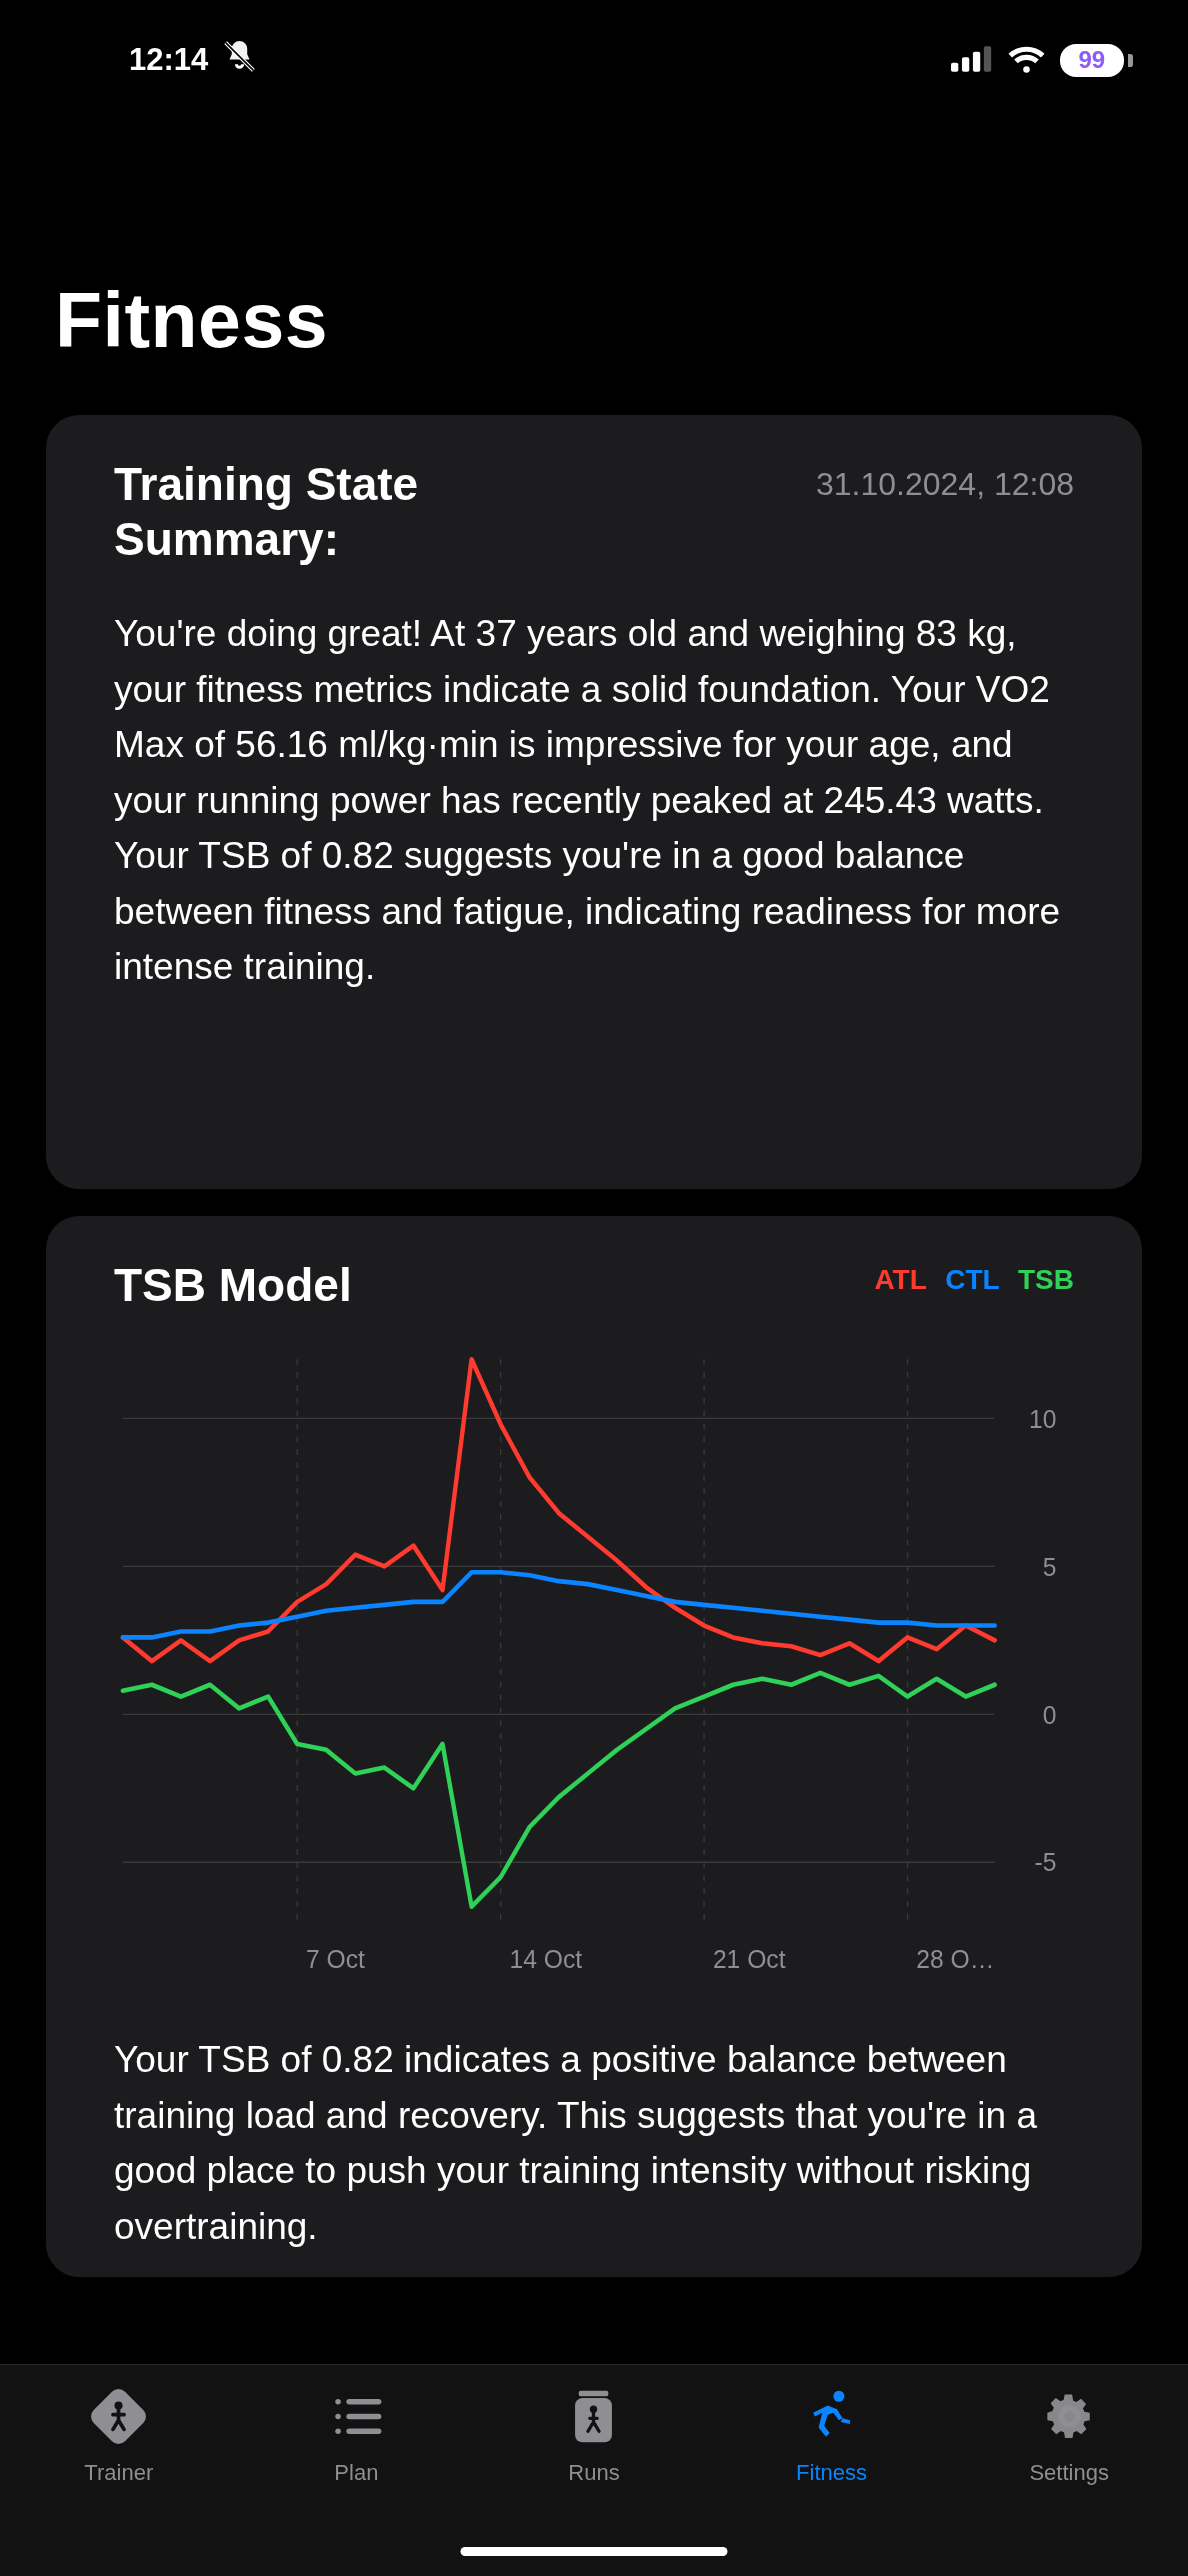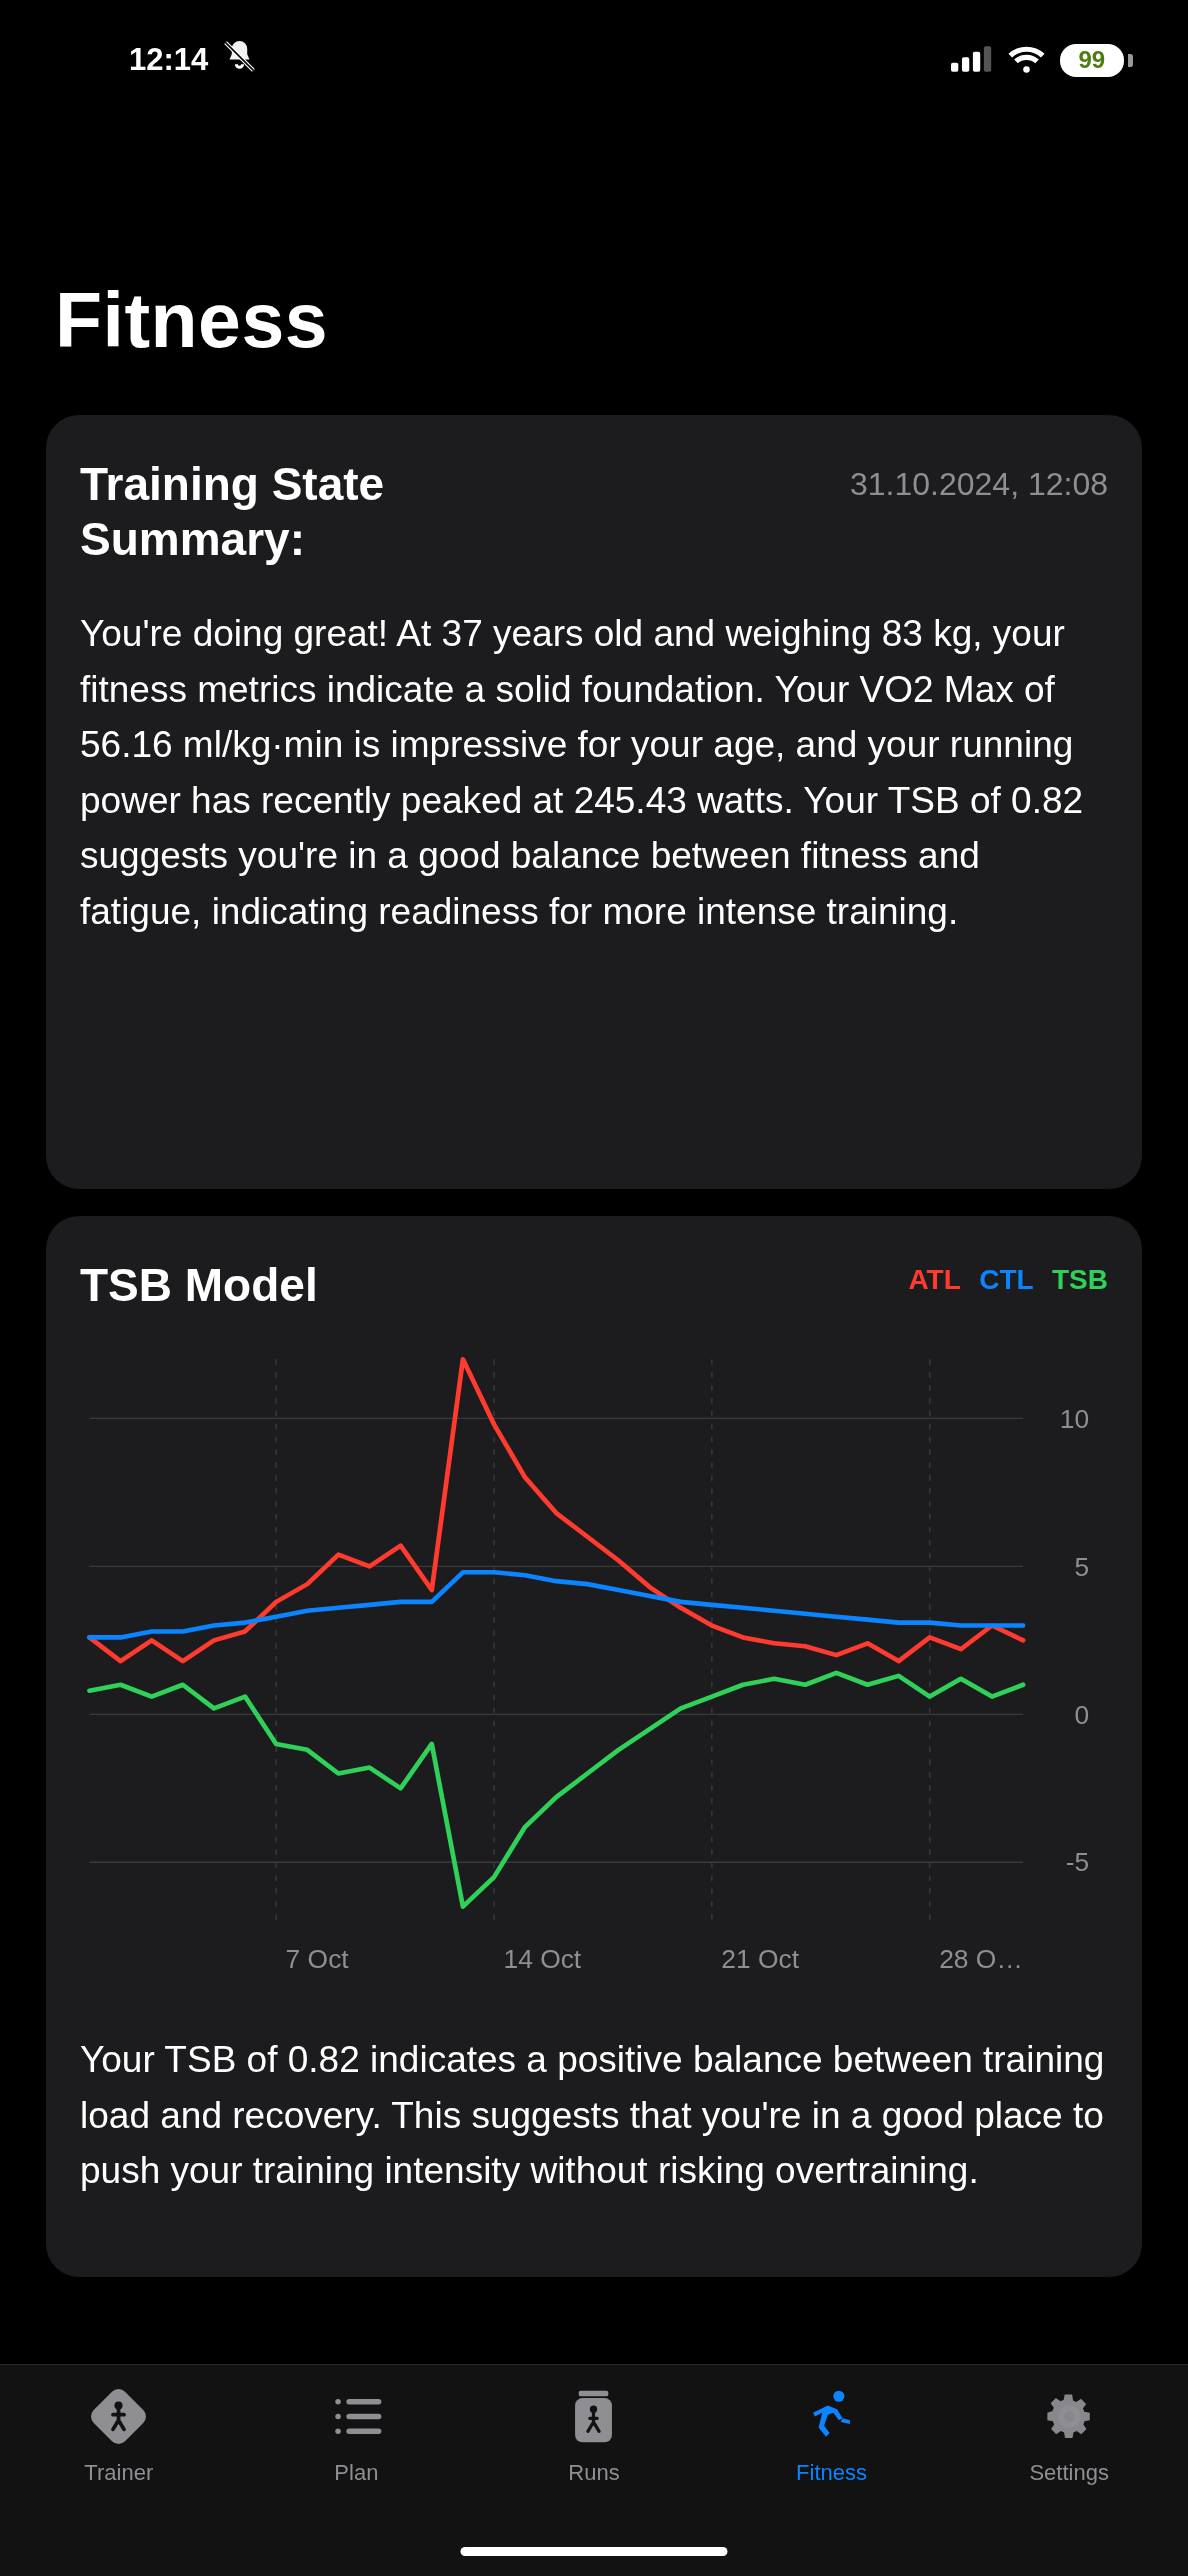--- a/index.html
+++ b/index.html
@@ -41,21 +41,21 @@
   .wifi   { width: 41px; height: 29.5px; }
   .battery-pill {
     display: flex;
     align-items: center;
     gap: 3.7px;
   }
   .battery-body {
     width: 64px; height: 33px;
     border-radius: 16px;
     background: #fff;
-    color: #4d7c0f;
+    color: #8b5cf6;
     font-size: 24px;
     font-weight: 700;
     display: flex;
     align-items: center;
     justify-content: center;
     position: relative;
   }
   .battery-nub {
     width: 5.5px; height: 13px;
     background: #fff;
@@ -72,21 +72,21 @@
     font-weight: 800;
     letter-spacing: 0.5px;
   }
 
   
   .card {
     position: absolute;
     left: 46px; right: 46px;
     background: #1c1c1e;
     border-radius: 33px;
-    padding: 42px 34px;
+    padding: 42px 68px;
   }
   .card-1 { top: 415px;  height: 774px; }
   .card-2 { top: 1216px; height: 1061px; }
 
   .card-head {
     display: flex;
     justify-content: space-between;
     align-items: flex-start;
   }
   .card-title {

